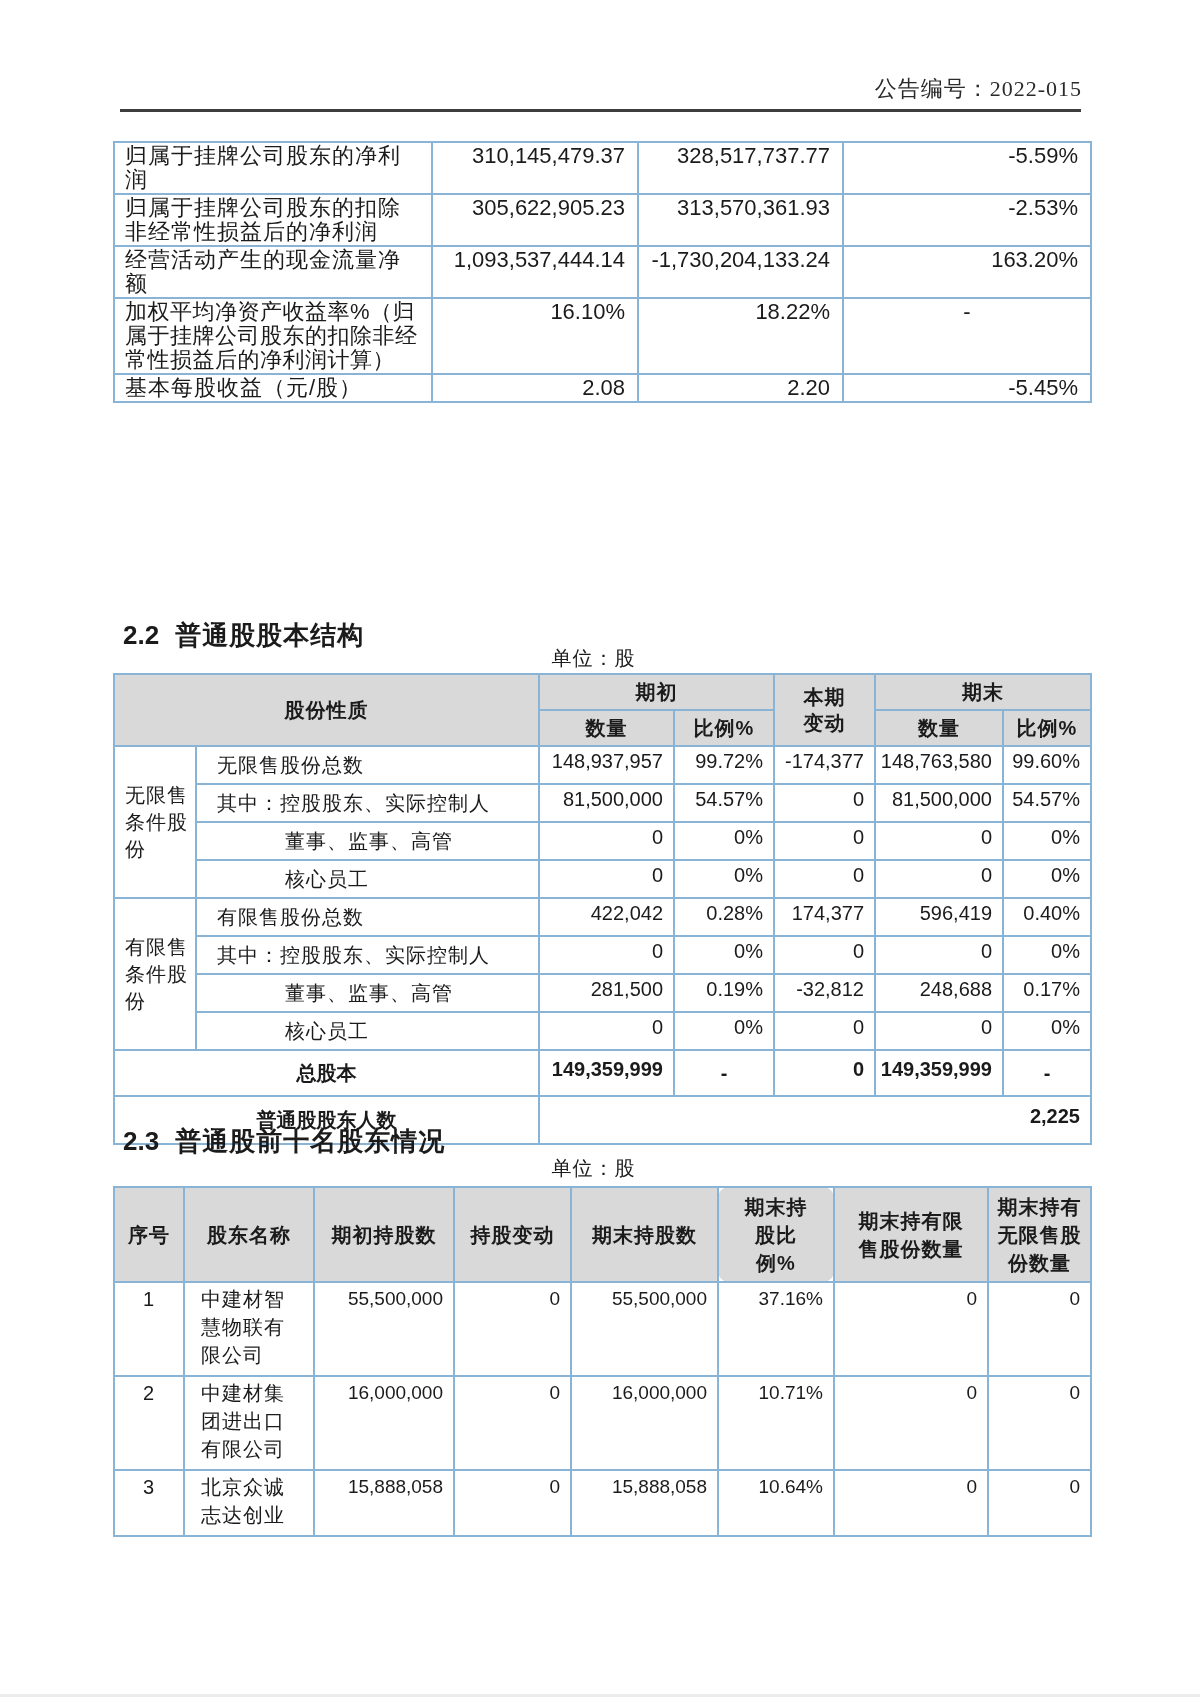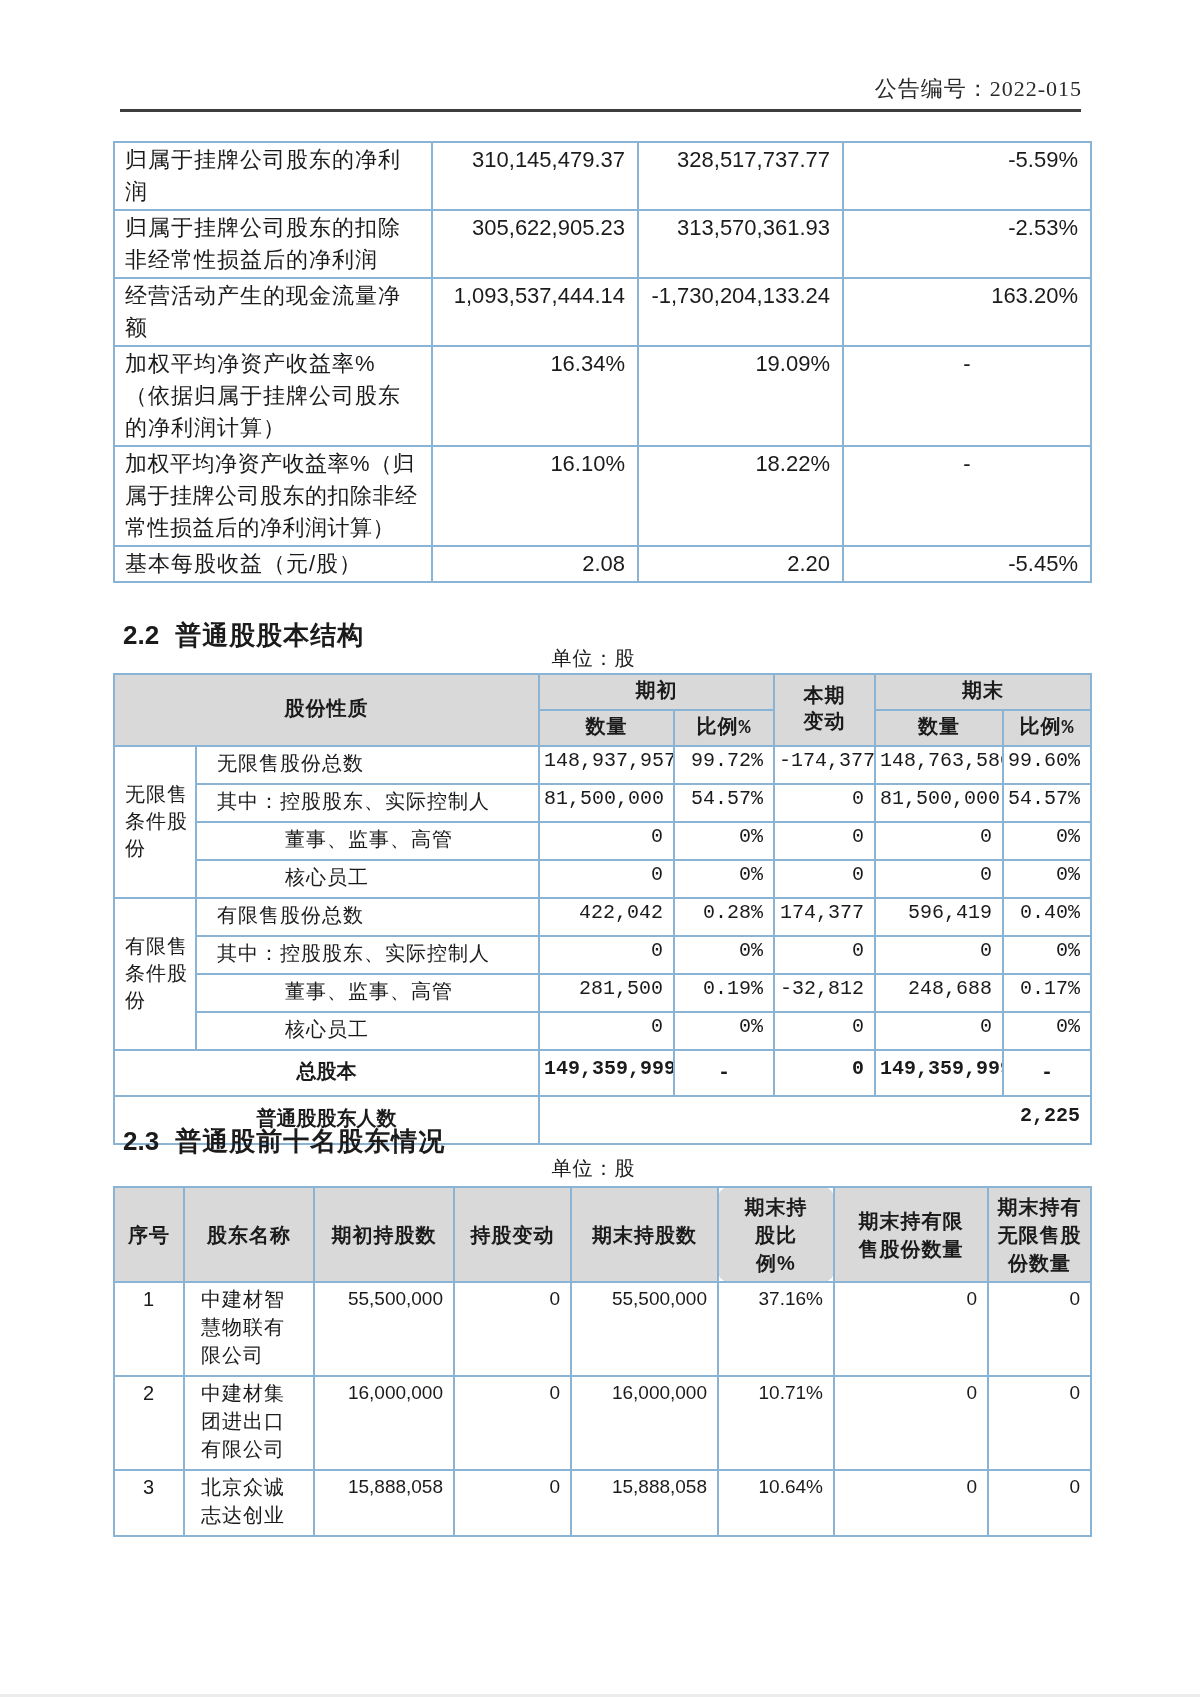--- a/index.html
+++ b/index.html
@@ -26,27 +26,27 @@
     border-collapse:collapse; table-layout:fixed;
   }
   table.tbl td, table.tbl th {
     border:2px solid #8ab4d6; vertical-align:top; overflow:hidden;
   }
   table.tbl th {
     background:#d9d9d9; font-weight:bold; text-align:center; vertical-align:middle;
     padding:3px 4px;
   }
   
-  table.summary { top:141px; font-size:22px; line-height:32px; }
+  table.summary { top:141px; font-size:22px; line-height:24px; }
   table.summary td.lbl { text-align:left; padding:1px 12px 1px 10px; letter-spacing:1px; }
   table.summary td.lbl.ls-tight { letter-spacing:0.5px; }
   table.summary td.num { text-align:right; padding:1px 12px 1px 4px; letter-spacing:0; }
   table.summary td.ctr { text-align:center; padding:1px 4px; letter-spacing:0; }
   
-  table.shares { top:673px; font-size:20px; line-height:28px; letter-spacing:1px;font-family:Liberation Mono, monospace; }
+  table.shares { top:673px; font-size:20px; line-height:28px; letter-spacing:1px; }
   table.shares thead tr { height:35px; }
   table.shares tbody tr { height:30px; }
   table.shares tr.tall { height:48px; }
   table.shares .wrapnarrow { display:inline-block; width:46px; line-height:26px; }
   table.shares td.grp { vertical-align:middle; text-align:left; padding:2px 6px 2px 10px; line-height:27px; }
   table.shares td.item { text-align:left; padding:0 0 0 20px; vertical-align:middle; }
   table.shares td.item.sub { padding-left:88px; }
   table.shares td.num { text-align:right; padding:0 10px 8px 4px; letter-spacing:0; font-size:20px; vertical-align:middle; }
   table.shares td.ctr { text-align:center; padding:8px 4px; letter-spacing:0; vertical-align:middle; }
   table.shares td.b, table.shares td.b * { font-weight:bold; }
@@ -88,26 +88,20 @@
       <td class="lbl">归属于挂牌公司股东的扣除非经常性损益后的净利润</td>
       <td class="num">305,622,905.23</td>
       <td class="num">313,570,361.93</td>
       <td class="num">-2.53%</td>
     </tr>
     <tr>
       <td class="lbl">经营活动产生的现金流量净额</td>
       <td class="num">1,093,537,444.14</td>
       <td class="num">-1,730,204,133.24</td>
       <td class="num">163.20%</td>
-    </tr>
-    <tr>
-      <td class="lbl">加权平均净资产收益率%（依据归属于挂牌公司股东的净利润计算）</td>
-      <td class="num">16.34%</td>
-      <td class="num">19.09%</td>
-      <td class="ctr">-</td>
     </tr>
     <tr>
       <td class="lbl ls-tight">加权平均净资产收益率%（归属于挂牌公司股东的扣除非经常性损益后的净利润计算）</td>
       <td class="num">16.10%</td>
       <td class="num">18.22%</td>
       <td class="ctr">-</td>
     </tr>
     <tr>
       <td class="lbl">基本每股收益（元/股）</td>
       <td class="num">2.08</td>

